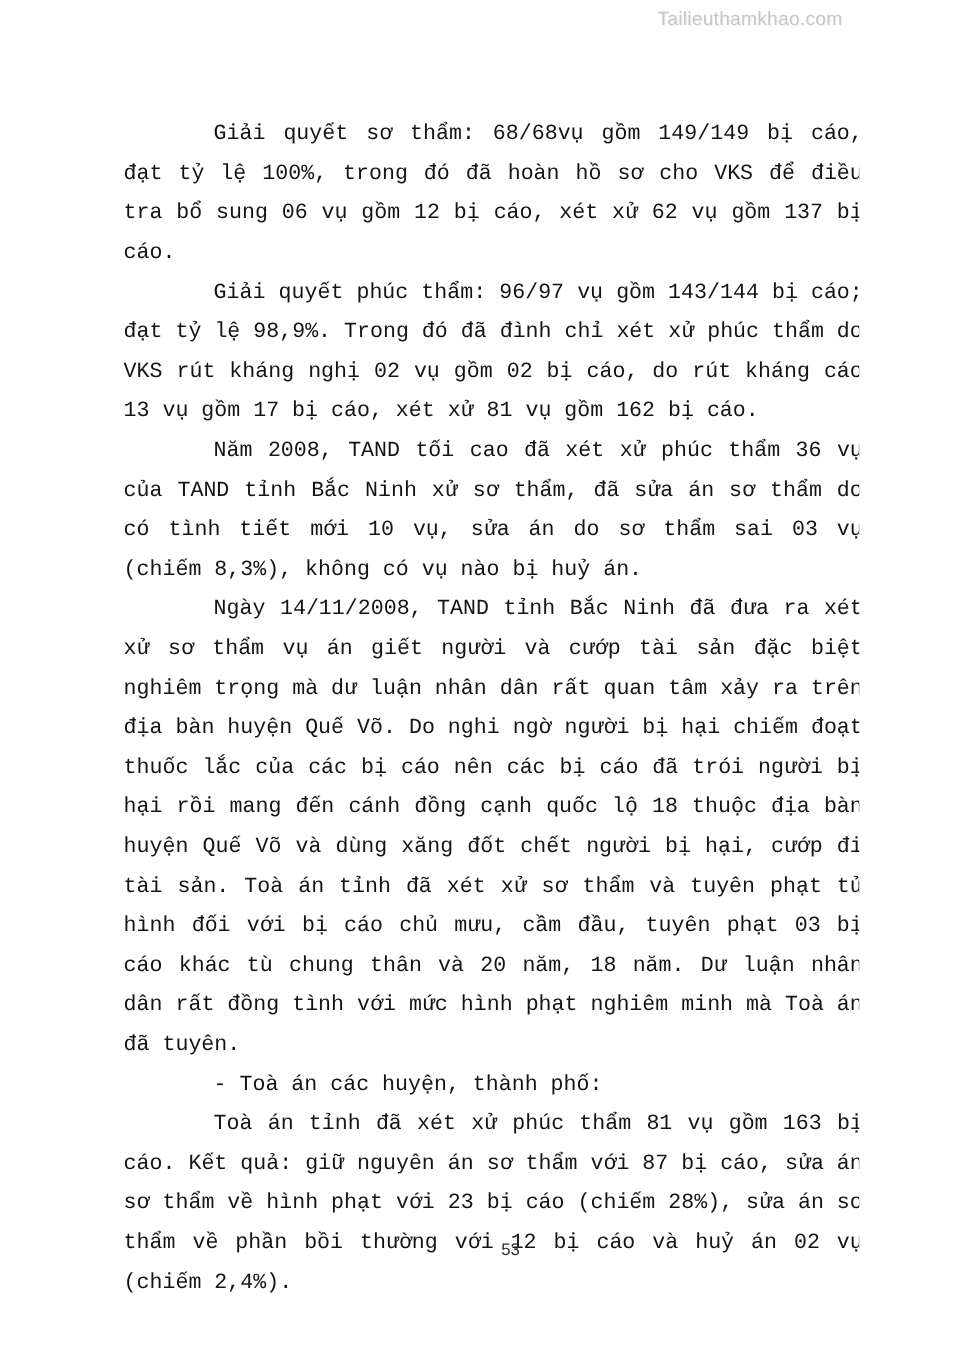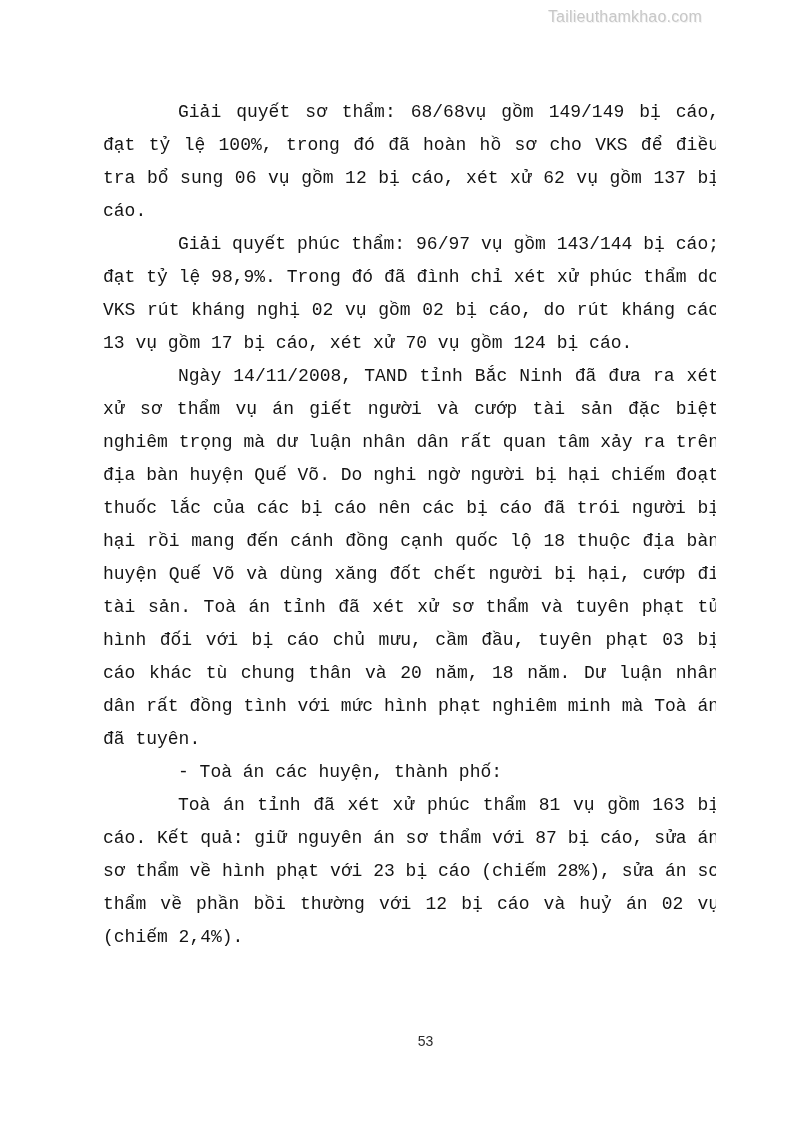--- a/index.html
+++ b/index.html
@@ -56,21 +56,22 @@
 </style>
 </head>
 <body>
 
 <div class="page">
 
   <div class="watermark">Tailieuthamkhao.com</div>
 
   <div class="content">
     <p>Giải quyết sơ thẩm: 68/68vụ gồm 149/149 bị cáo, đạt tỷ lệ 100%, trong đó đã hoàn hồ sơ cho VKS để điều tra bổ sung 06 vụ gồm 12 bị cáo, xét xử 62 vụ gồm 137 bị cáo.</p>
-    <p>Giải quyết phúc thẩm: 96/97 vụ gồm 143/144 bị cáo; đạt tỷ lệ 98,9%. Trong đó đã đình chỉ xét xử phúc thẩm do VKS rút kháng nghị 02 vụ gồm 02 bị cáo, do rút kháng cáo 13 vụ gồm 17 bị cáo, xét xử 70 vụ gồm 124 bị cáo.</p>
+    <p>Giải quyết phúc thẩm: 96/97 vụ gồm 143/144 bị cáo; đạt tỷ lệ 98,9%. Trong đó đã đình chỉ xét xử phúc thẩm do VKS rút kháng nghị 02 vụ gồm 02 bị cáo, do rút kháng cáo 13 vụ gồm 17 bị cáo, xét xử 81 vụ gồm 162 bị cáo.</p>
+    <p>Năm 2008, TAND tối cao đã xét xử phúc thẩm 36 vụ của TAND tỉnh Bắc Ninh xử sơ thẩm, đã sửa án sơ thẩm do có tình tiết mới 10 vụ, sửa án do sơ thẩm sai 03 vụ (chiếm 8,3%), không có vụ nào bị huỷ án.</p>
     <p>Ngày 14/11/2008, TAND tỉnh Bắc Ninh đã đưa ra xét xử sơ thẩm vụ án giết người và cướp tài sản đặc biệt nghiêm trọng mà dư luận nhân dân rất quan tâm xảy ra trên địa bàn huyện Quế Võ. Do nghi ngờ người bị hại chiếm đoạt thuốc lắc của các bị cáo nên các bị cáo đã trói người bị hại rồi mang đến cánh đồng cạnh quốc lộ 18 thuộc địa bàn huyện Quế Võ và dùng xăng đốt chết người bị hại, cướp đi tài sản. Toà án tỉnh đã xét xử sơ thẩm và tuyên phạt tử hình đối với bị cáo chủ mưu, cầm đầu, tuyên phạt 03 bị cáo khác tù chung thân và 20 năm, 18 năm. Dư luận nhân dân rất đồng tình với mức hình phạt nghiêm minh mà Toà án đã tuyên.</p>
     <p>- Toà án các huyện, thành phố:</p>
     <p>Toà án tỉnh đã xét xử phúc thẩm 81 vụ gồm 163 bị cáo. Kết quả: giữ nguyên án sơ thẩm với 87 bị cáo, sửa án sơ thẩm về hình phạt với 23 bị cáo (chiếm 28%), sửa án sơ thẩm về phần bồi thường với 12 bị cáo và huỷ án 02 vụ (chiếm 2,4%).</p>
   </div>
 
   <div class="page-number">53</div>
 
 </div>
 
 </body></html>

